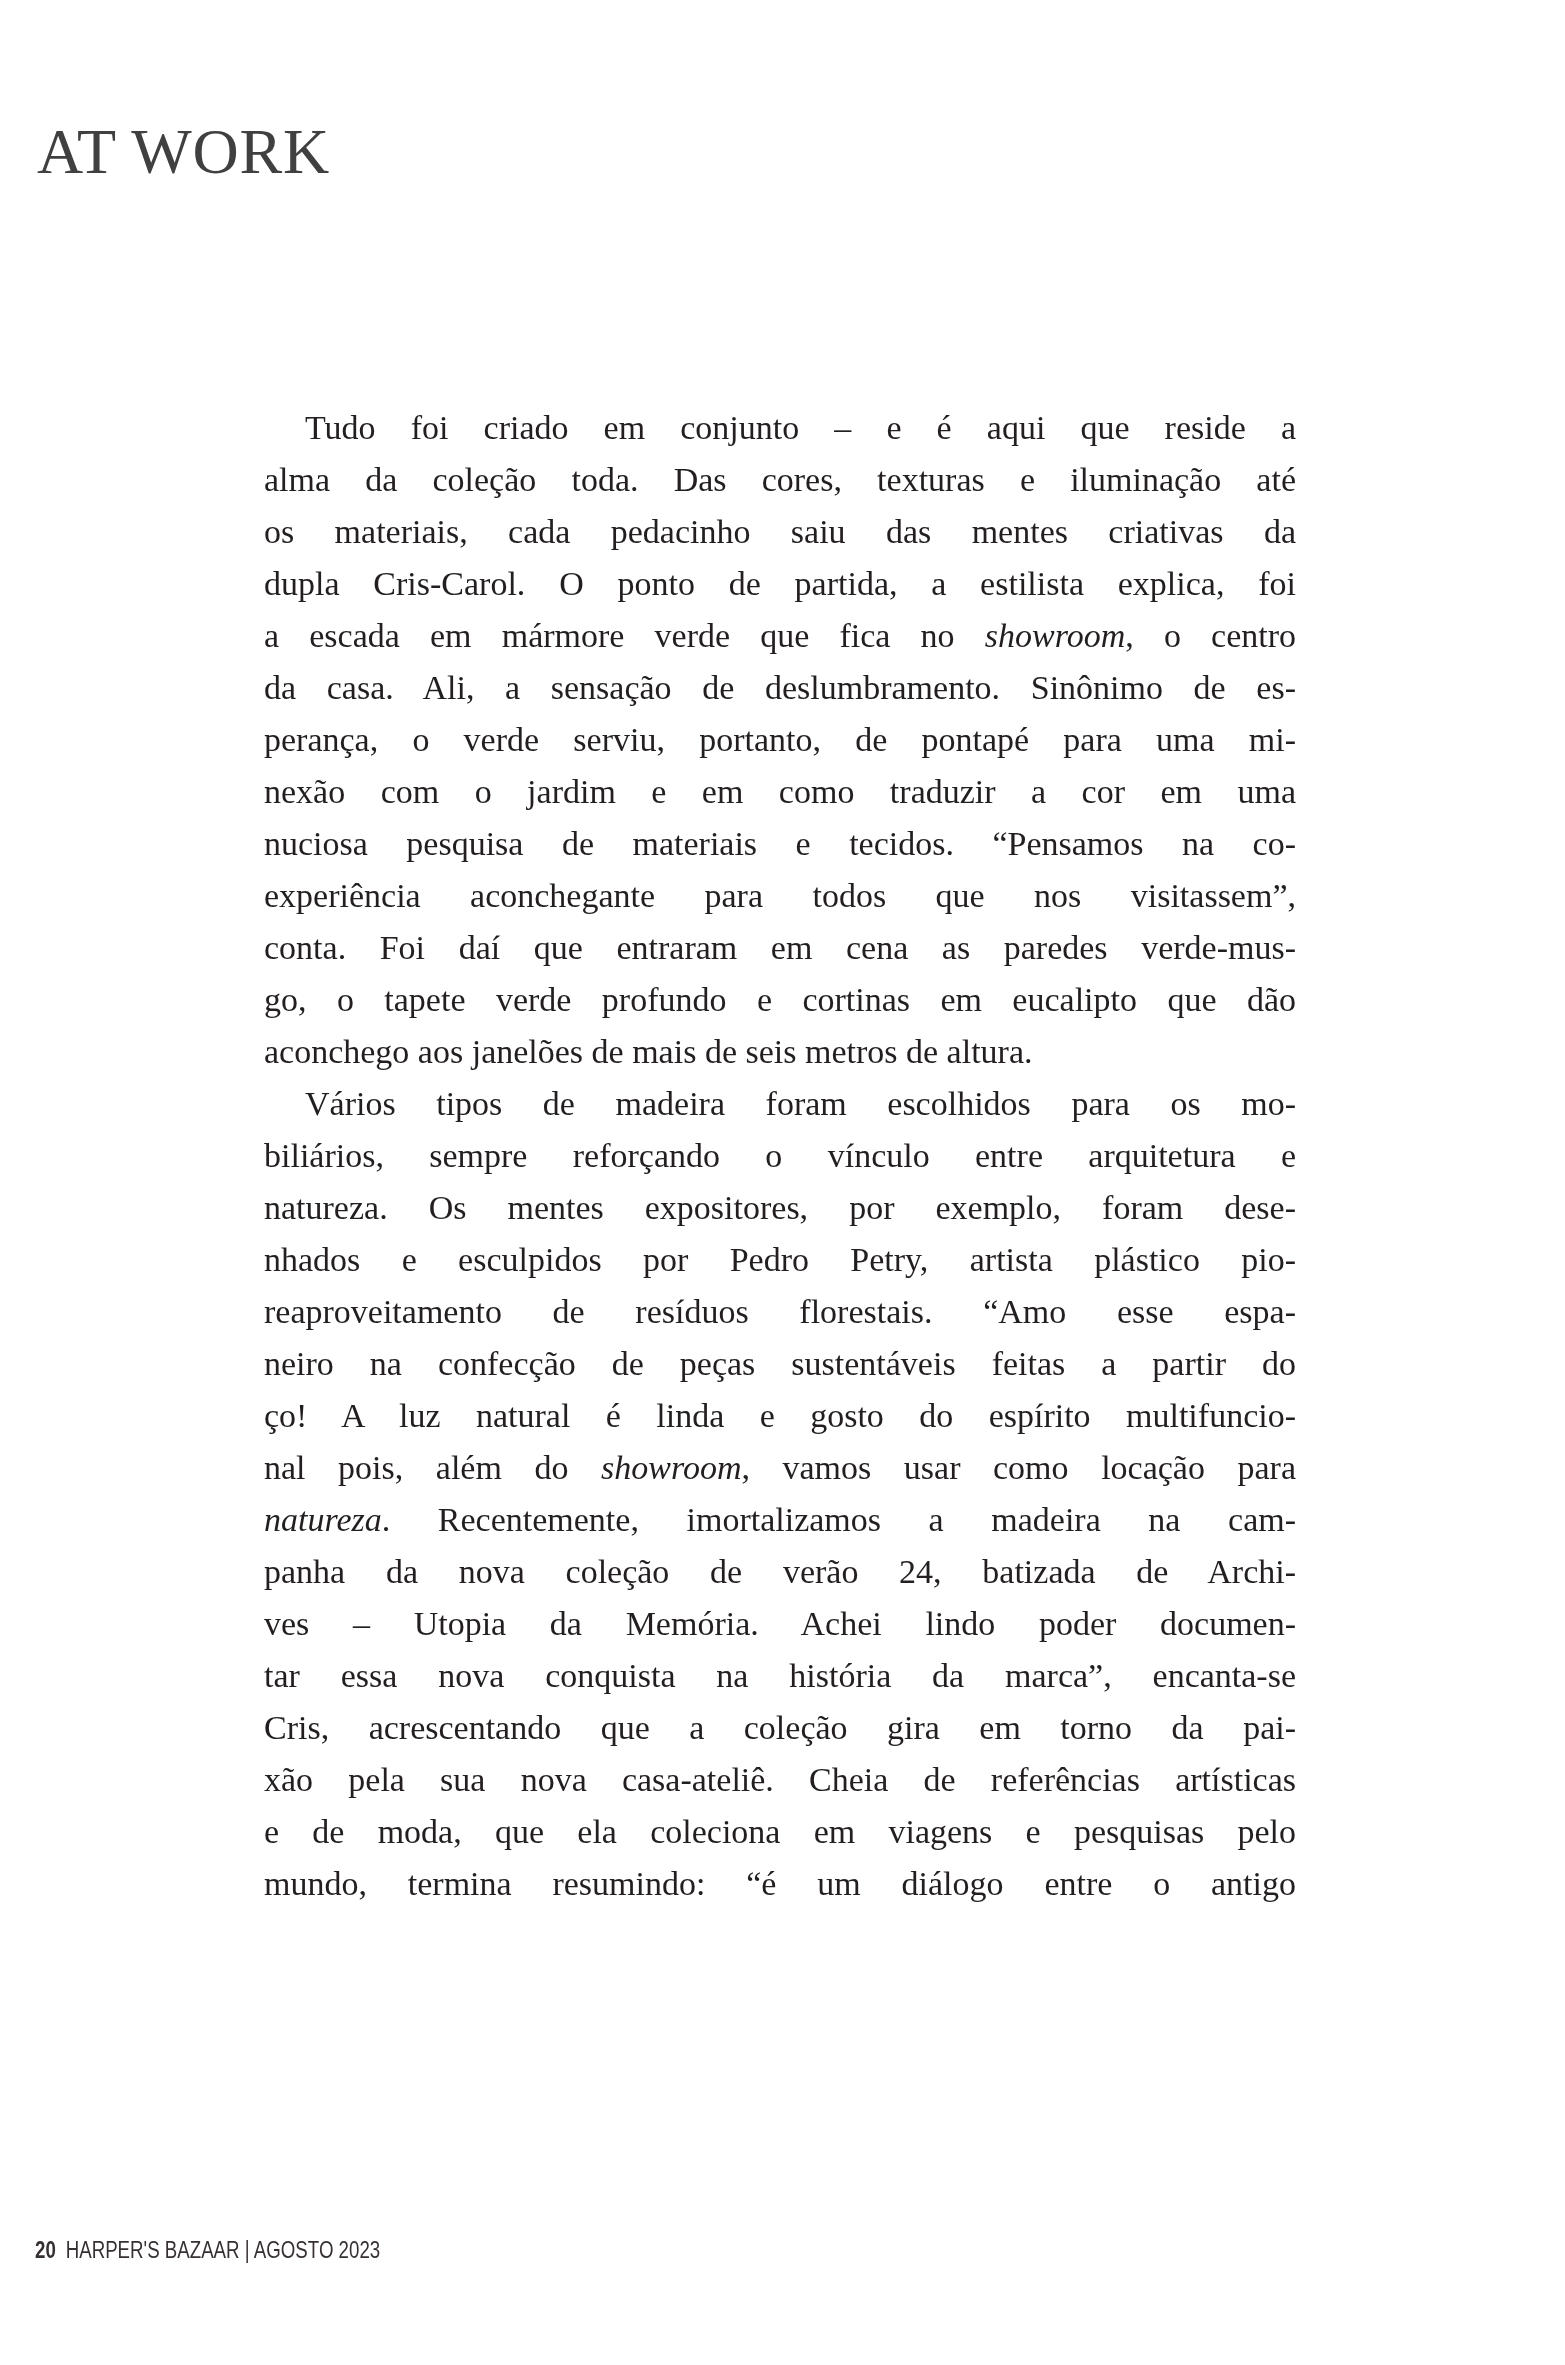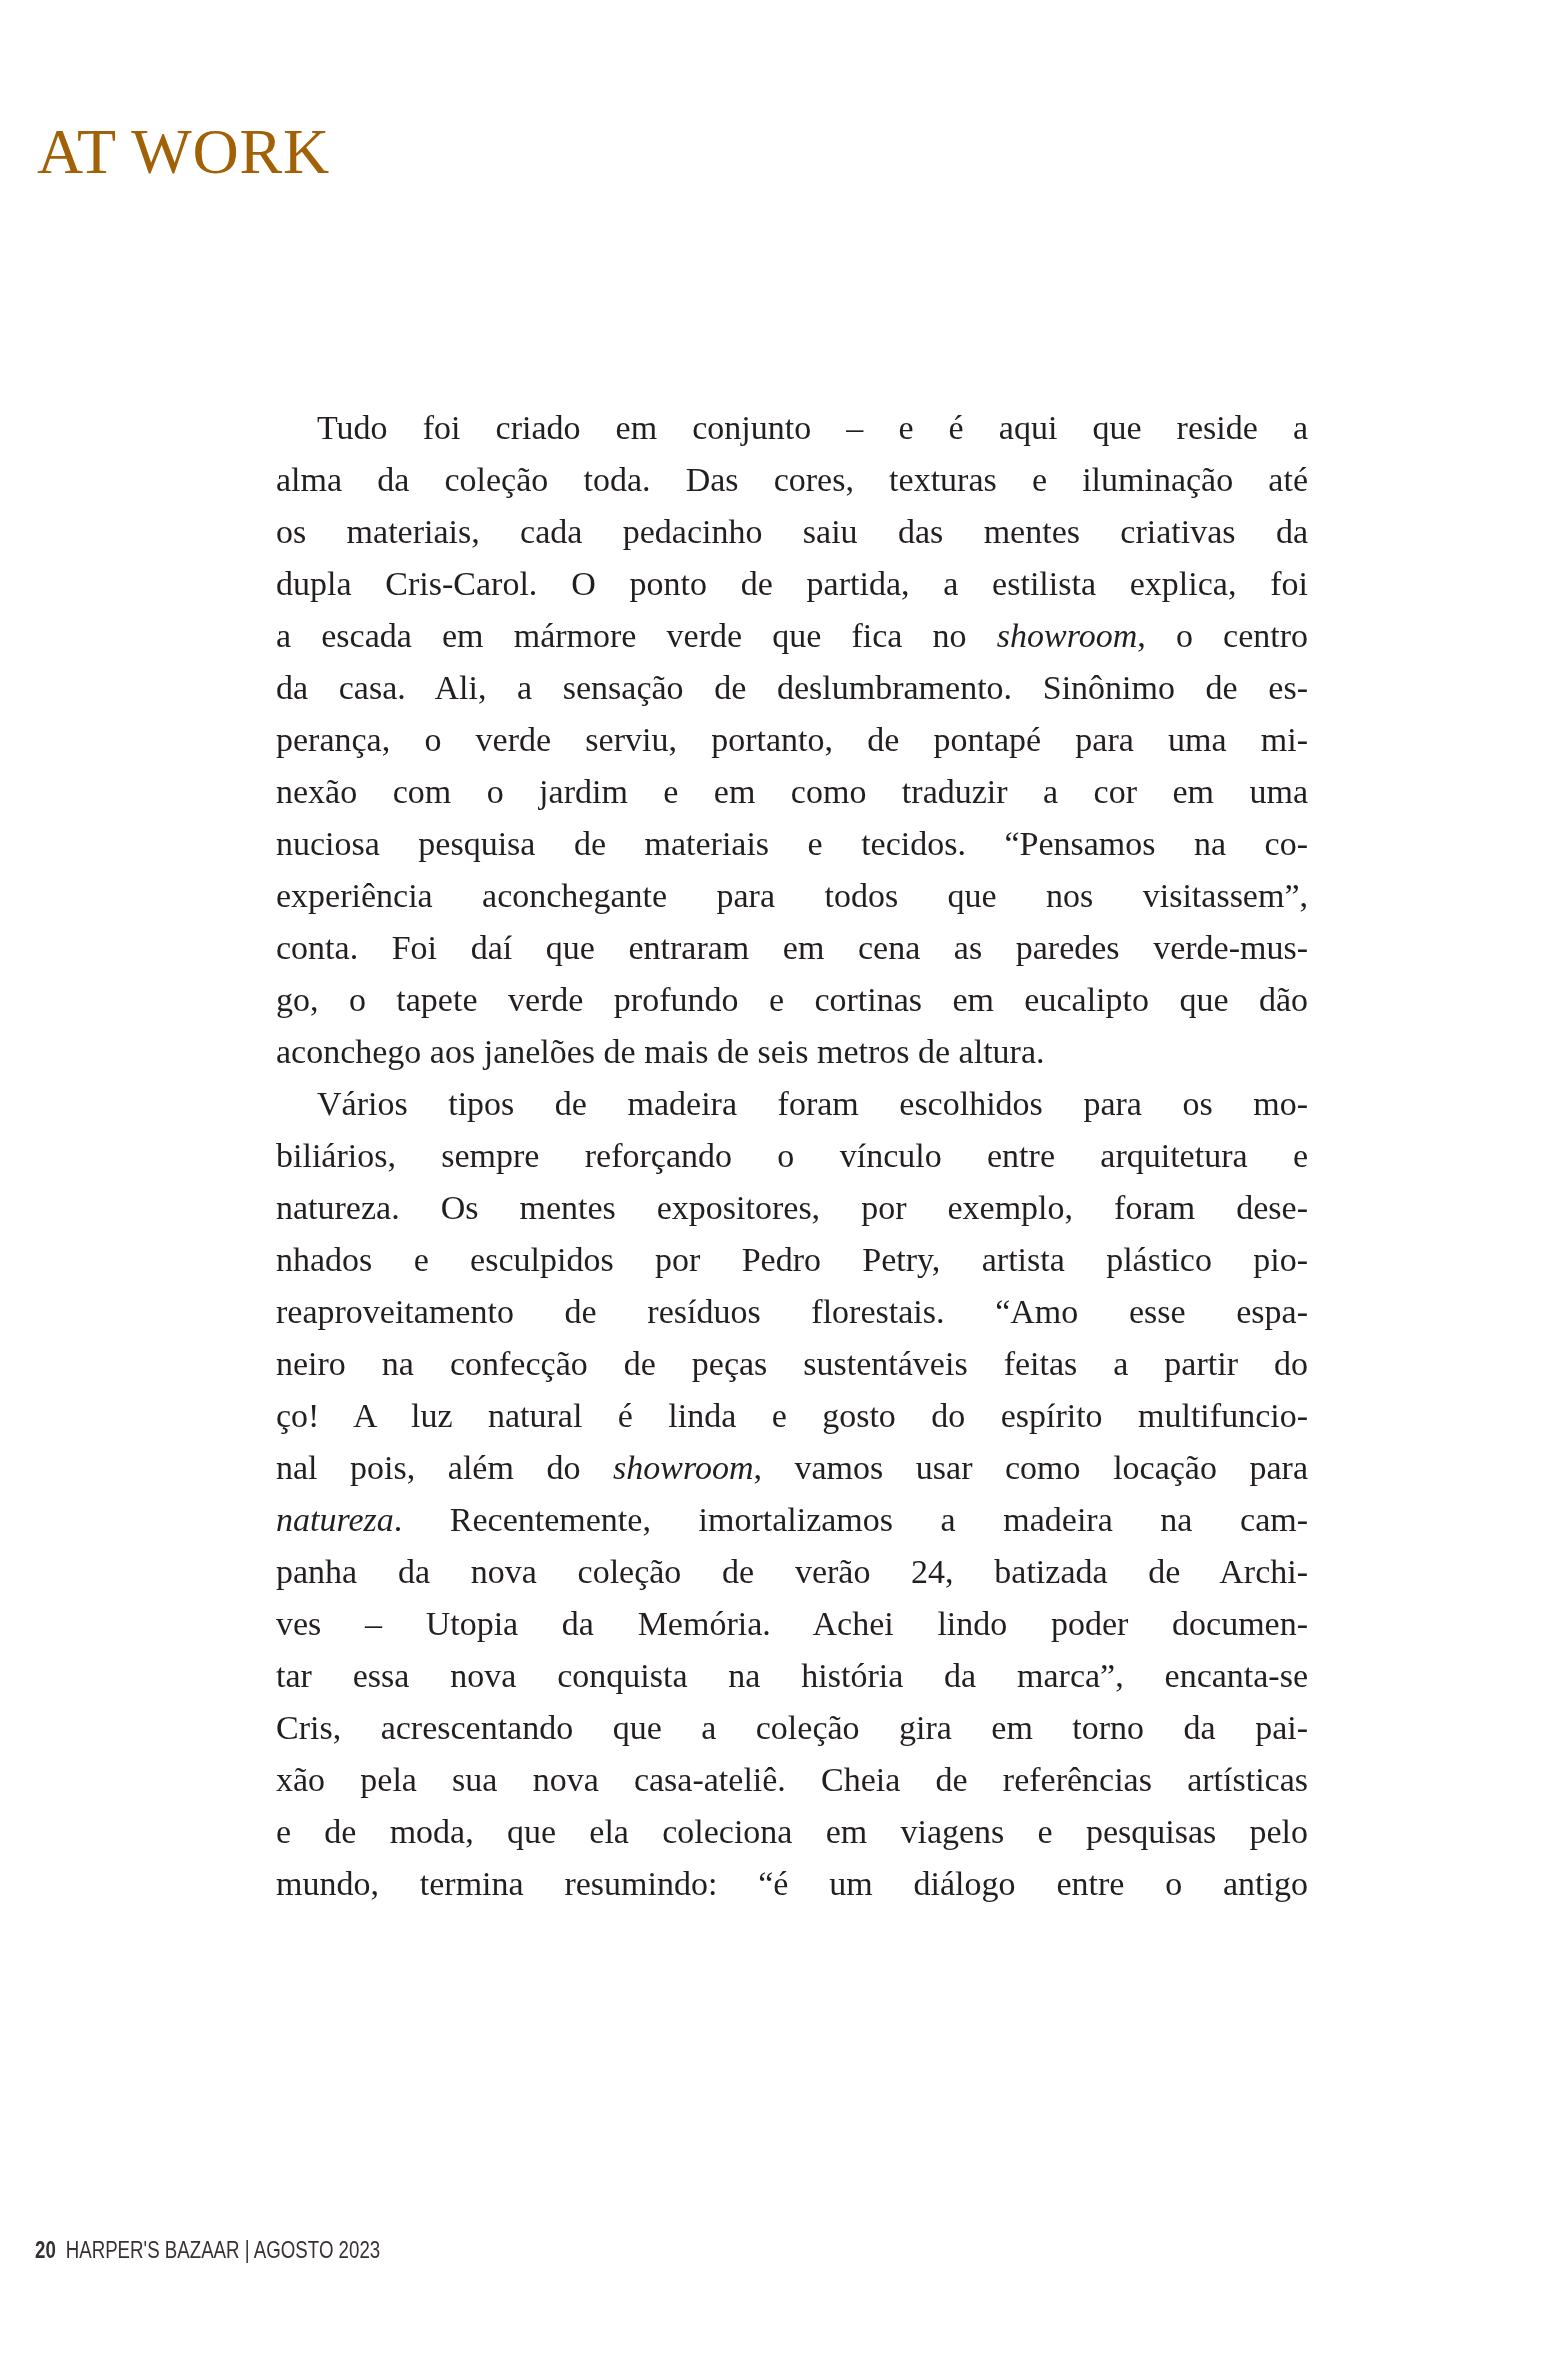--- a/index.html
+++ b/index.html
@@ -15,27 +15,27 @@
 
   .masthead {
     position: absolute;
     left: 37px; top: 120px;
     margin: 0;
     font-family: "Liberation Serif", serif;
     font-weight: 400;
     font-size: 64px;
     line-height: 1;
     letter-spacing: 0.8px;
-    color: #a16207;
+    color: #404040;
     white-space: nowrap;
   }
 
   .article {
     position: absolute;
-    left: 276px; top: 402px;
+    left: 264px; top: 402px;
     width: 1032px;
     font-size: 34px;
     line-height: 52px;
     color: #231f20;
   }
   .line {
     text-align: justify;
     text-align-last: justify;
     height: 52px;
     white-space: normal;

